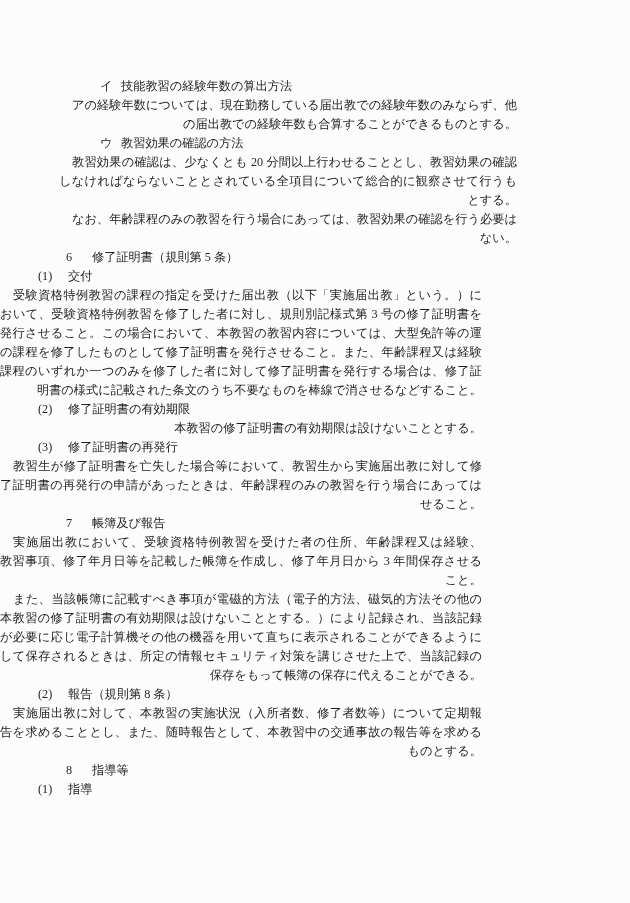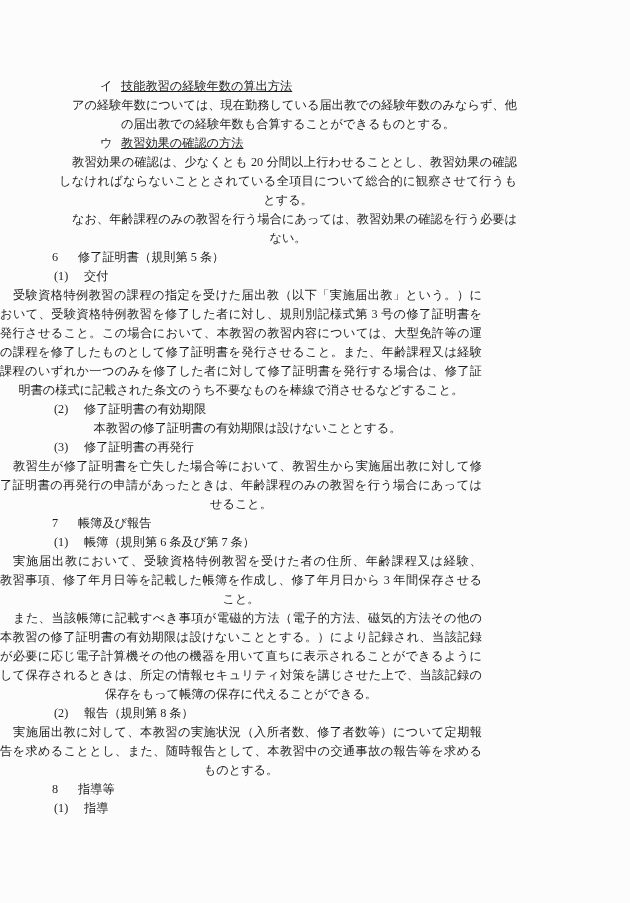--- a/index.html
+++ b/index.html
@@ -23,35 +23,35 @@
     background: #fcfcfc;
   }
   .line {
     height: 19px;
     line-height: 19px;
     font-size: 12.2px;
     overflow: hidden;
     box-sizing: border-box;
   }
   
-  .h1 { padding-left: 52px; }
+  .h1 { padding-left: 66px; }
   .h1 .label { display: inline-block; width: 26px; }
-  .h2 { padding-left: 54px; }
+  .h2 { padding-left: 38px; }
   .h2 .label { display: inline-block; width: 30px; }
-  .h3 { padding-left: 100px; text-decoration: underline; }
+  .h3 { padding-left: 100px; }
   .h3 .label { display: inline-block; width: 21px; }
   
   .p2 {  width: 482px; }
   .p3 { margin-left: 59px; width: 458px; }
   .first { padding-left: 13px; }
   .full {
     text-align: justify;
     text-align-last: justify;
   }
-  .short { text-align: center; }
+  .short { text-align: right; }
 </style>
 </head>
 <body style="background: rgb(252, 252, 252); color: rgb(30, 30, 30);">
 
 <div class="page">
     <div class="line h3"><span class="label">イ</span><span class="title">技能教習の経験年数の算出方法</span></div>
     <div class="line p3 first full">アの経験年数については、現在勤務している届出教での経験年数のみならず、他</div>
     <div class="line p3 short">の届出教での経験年数も合算することができるものとする。</div>
     <div class="line h3"><span class="label">ウ</span><span class="title">教習効果の確認の方法</span></div>
     <div class="line p3 first full">教習効果の確認は、少なくとも 20 分間以上行わせることとし、教習効果の確認を</div>
@@ -67,21 +67,20 @@
     <div class="line p2 full">の課程を修了したものとして修了証明書を発行させること。また、年齢課程又は経験</div>
     <div class="line p2 full">課程のいずれか一つのみを修了した者に対して修了証明書を発行する場合は、修了証</div>
     <div class="line p2 short">明書の様式に記載された条文のうち不要なものを棒線で消させるなどすること。</div>
     <div class="line h2"><span class="label">(2)</span><span class="title">修了証明書の有効期限</span></div>
     <div class="line p2 first short">本教習の修了証明書の有効期限は設けないこととする。</div>
     <div class="line h2"><span class="label">(3)</span><span class="title">修了証明書の再発行</span></div>
     <div class="line p2 first full">教習生が修了証明書を亡失した場合等において、教習生から実施届出教に対して修</div>
     <div class="line p2 full">了証明書の再発行の申請があったときは、年齢課程のみの教習を行う場合にあっては</div>
     <div class="line p2 short">せること。</div>
     <div class="line h1"><span class="label">7</span><span class="title">帳簿及び報告</span></div>
-    <div class="line h2"><span class="label">(1)</span><span class="title">帳簿（規則第 6 条及び第 7 条）</span></div>
     <div class="line p2 first full">実施届出教において、受験資格特例教習を受けた者の住所、年齢課程又は経験、</div>
     <div class="line p2 full">教習事項、修了年月日等を記載した帳簿を作成し、修了年月日から 3 年間保存させる</div>
     <div class="line p2 short">こと。</div>
     <div class="line p2 first full">また、当該帳簿に記載すべき事項が電磁的方法（電子的方法、磁気的方法その他の</div>
     <div class="line p2 full">本教習の修了証明書の有効期限は設けないこととする。）により記録され、当該記録</div>
     <div class="line p2 full">が必要に応じ電子計算機その他の機器を用いて直ちに表示されることができるように</div>
     <div class="line p2 full">して保存されるときは、所定の情報セキュリティ対策を講じさせた上で、当該記録の</div>
     <div class="line p2 short">保存をもって帳簿の保存に代えることができる。</div>
     <div class="line h2"><span class="label">(2)</span><span class="title">報告（規則第 8 条）</span></div>
     <div class="line p2 first full">実施届出教に対して、本教習の実施状況（入所者数、修了者数等）について定期報</div>

